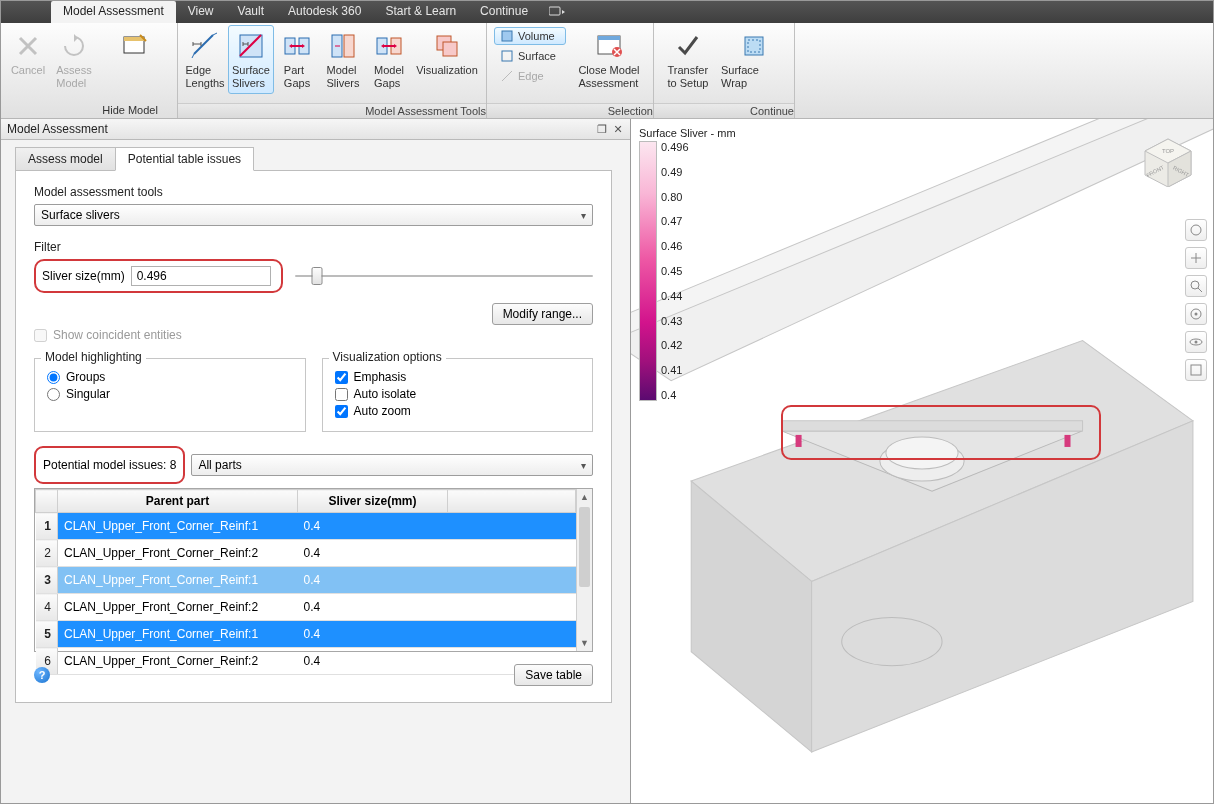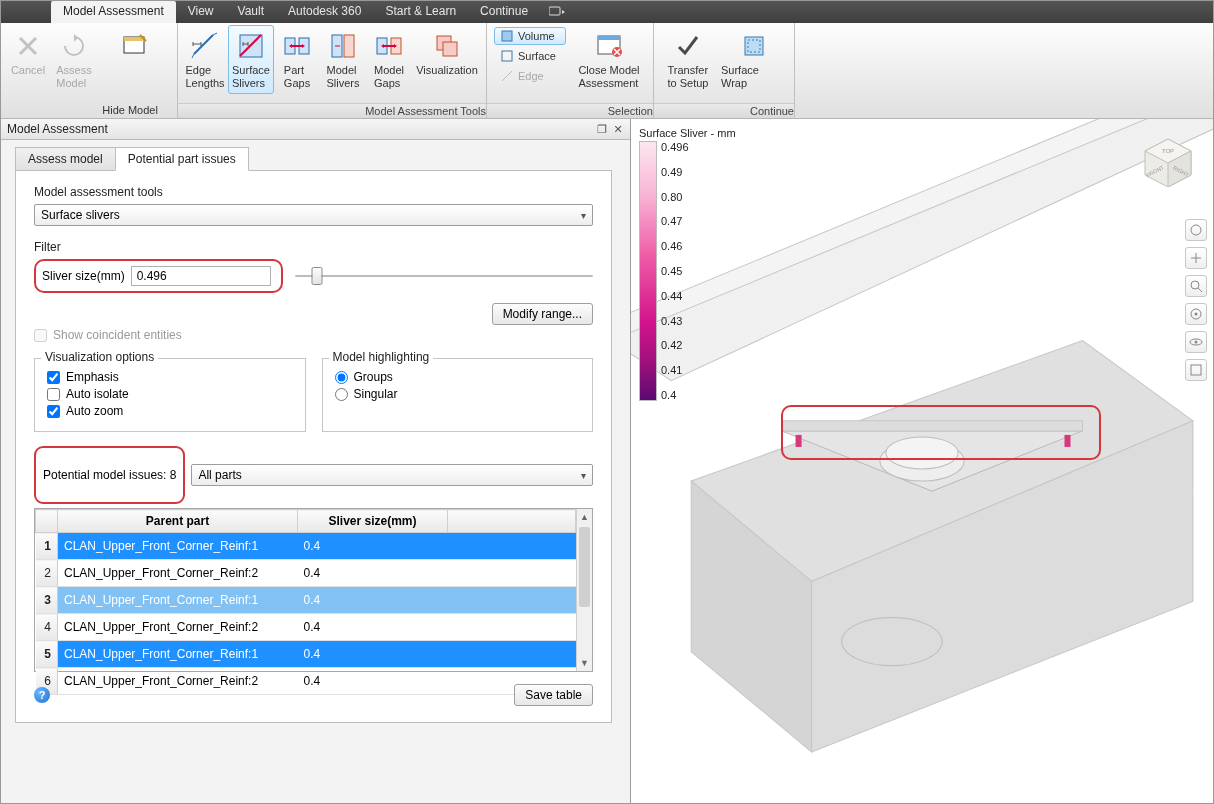--- a/index.html
+++ b/index.html
@@ -249,21 +249,21 @@
 .groupb .gtitle {
   position: absolute; top: -9px; left: 6px;
   background: #fff; padding: 0 4px; font-size: 12px; color: #222;
 }
 
 .issues-hdr {
   display: flex; align-items: center; margin-top: 14px; gap: 4px;
 }
 .issues-hdr .count {
   border: 2px solid #d2383b; border-radius: 9px;
-  padding: 20px 7px; font-size: 12px;
+  padding: 10px 7px; font-size: 12px;
 }
 .issues-hdr .dd2 {
   flex: 1; margin-left: 2px;
 }
 
 .table-wrap {
   margin-top: 4px;
   border: 1px solid #a7a7a7;
   height: 164px;
   display: flex;
@@ -569,21 +569,21 @@
       <div class="panel-head">
         <span>Model Assessment</span>
         <span class="icons">
           <span class="ic">❐</span>
           <span class="ic">✕</span>
         </span>
       </div>
       <div class="panel-body">
         <div class="tabs">
           <div class="tab2">Assess model</div>
-          <div class="tab2 active">Potential part issues</div>
+          <div class="tab2 active">Potential table issues</div>
         </div>
         <div class="sheet">
           <div class="lbl">Model assessment tools</div>
           <div class="dropdown">
             <span>Surface slivers</span>
             <span class="arrow">▾</span>
           </div>
 
           <div class="lbl" style="margin-top:14px">Filter</div>
           <div style="display:flex;align-items:center;gap:12px">
@@ -598,44 +598,44 @@
           </div>
           <div style="text-align:right;margin-top:10px">
             <button class="btn">Modify range...</button>
           </div>
           <div class="chkrow" style="color:#9a9a9a">
             <input type="checkbox" disabled="" style="">
             <span>Show coincident entities</span>
           </div>
 
           <div class="cols">
+            <div class="groupb">
+              <span class="gtitle">Model highlighting</span>
+              <div class="chkrow">
+                  <input type="radio" name="hl" checked="" style="">
+                  <span>Groups</span>
+                </div>
+              <div class="chkrow">
+                  <input type="radio" name="hl" style="">
+                  <span>Singular</span>
+                </div>
+            </div>
             <div class="groupb">
               <span class="gtitle">Visualization options</span>
               <div class="chkrow">
                   <input type="checkbox" checked="" style="">
                   <span>Emphasis</span>
                 </div>
               <div class="chkrow">
                   <input type="checkbox" style="">
                   <span>Auto isolate</span>
                 </div>
               <div class="chkrow">
                   <input type="checkbox" checked="" style="">
                   <span>Auto zoom</span>
-                </div>
-            </div>
-            <div class="groupb">
-              <span class="gtitle">Model highlighting</span>
-              <div class="chkrow">
-                  <input type="radio" name="hl" checked="" style="">
-                  <span>Groups</span>
-                </div>
-              <div class="chkrow">
-                  <input type="radio" name="hl" style="">
-                  <span>Singular</span>
                 </div>
             </div>
           </div>
 
           <div class="issues-hdr">
             <span class="count">Potential model issues: 8</span>
             <div class="dropdown dd2">
               <span>All parts</span>
               <span class="arrow">▾</span>
             </div>

